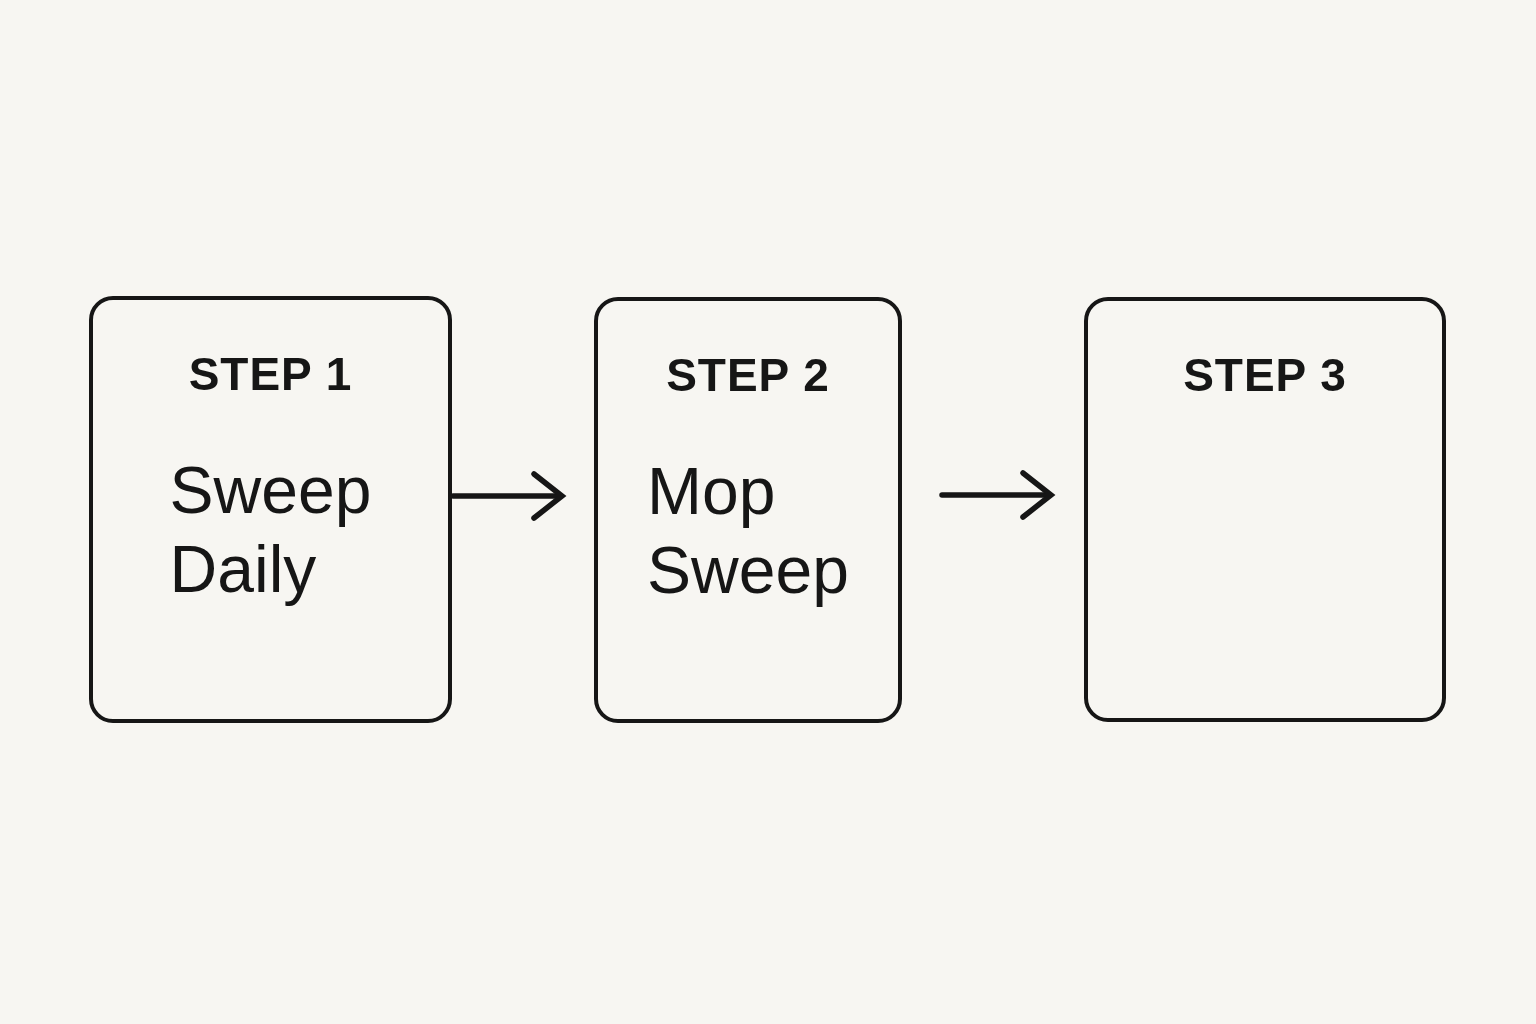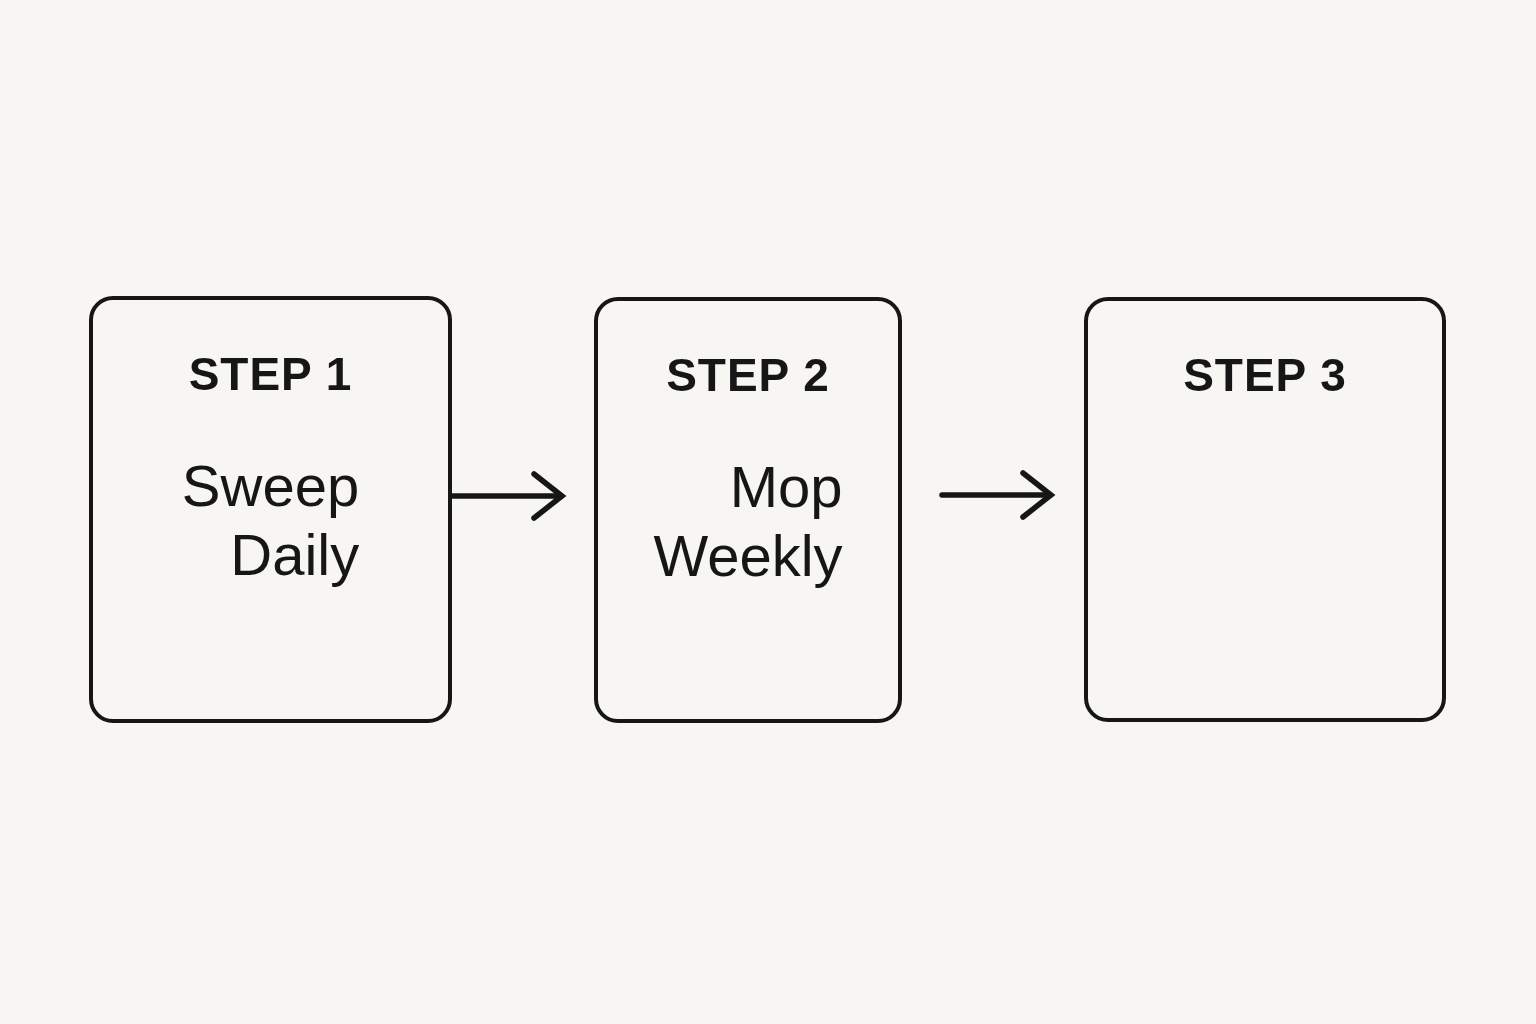--- a/index.html
+++ b/index.html
@@ -21,38 +21,38 @@
     overflow: hidden;
   }
   .step-box {
     position: absolute;
     border: 4px solid var(--ink);
     border-radius: 24px;
     background: transparent;
     display: flex;
     flex-direction: column;
     align-items: center;
-    text-align: right;
+    text-align: left;
   }
   .step-box--1 { left: 89px;  top: 296px; width: 363px; height: 427px; }
   .step-box--2 { left: 594px; top: 297px; width: 308px; height: 426px; }
   .step-box--3 { left: 1084px;top: 297px; width: 362px; height: 425px; gap: 40px; }
 
   .step-label {
     margin-top: 48px;
     font-size: 46px;
     font-weight: 700;
     letter-spacing: 1px;
     line-height: 1.15;
     color: var(--ink);
     white-space: nowrap;
   }
   .step-title {
     margin-top: 50px;
-    font-size: 58px;
+    font-size: 66px;
     font-weight: 400;
     line-height: 1.2;
     color: var(--ink);
     white-space: pre-line; 
   }
   .flow-arrow {
     position: absolute;
     width: 120px;
     height: 60px;
   }
@@ -81,21 +81,21 @@
   <div class="flow-arrow flow-arrow--1">
     <svg viewBox="0 0 120 60" aria-hidden="true">
       <line x1="3" y1="30" x2="110" y2="30"></line>
       <polyline points="84,8 112,30 84,52"></polyline>
     </svg>
   </div>
 
   <div class="step-box step-box--2">
     <div class="step-label">STEP 2</div>
     <div class="step-title">Mop
-Weekly</div>
+Sweep</div>
   </div>
 
   <div class="flow-arrow flow-arrow--2">
     <svg viewBox="0 0 120 60" aria-hidden="true">
       <line x1="3" y1="30" x2="110" y2="30"></line>
       <polyline points="84,8 112,30 84,52"></polyline>
     </svg>
   </div>
 
   <div class="step-box step-box--3">

